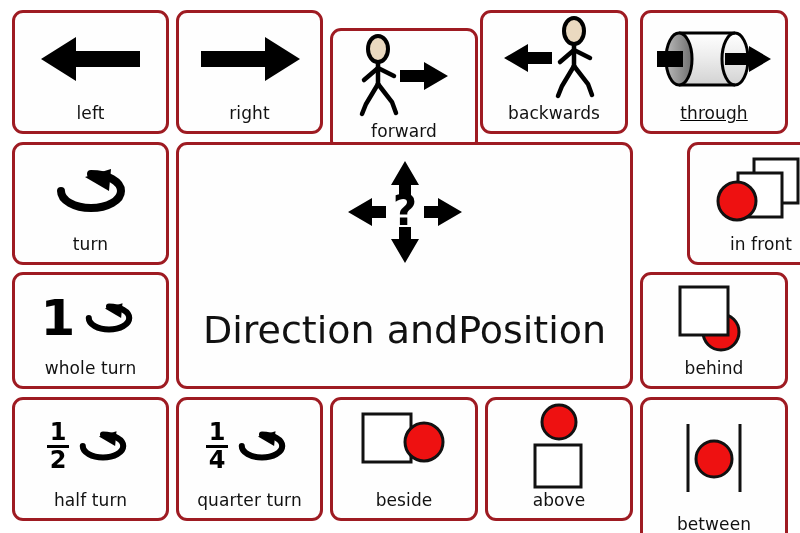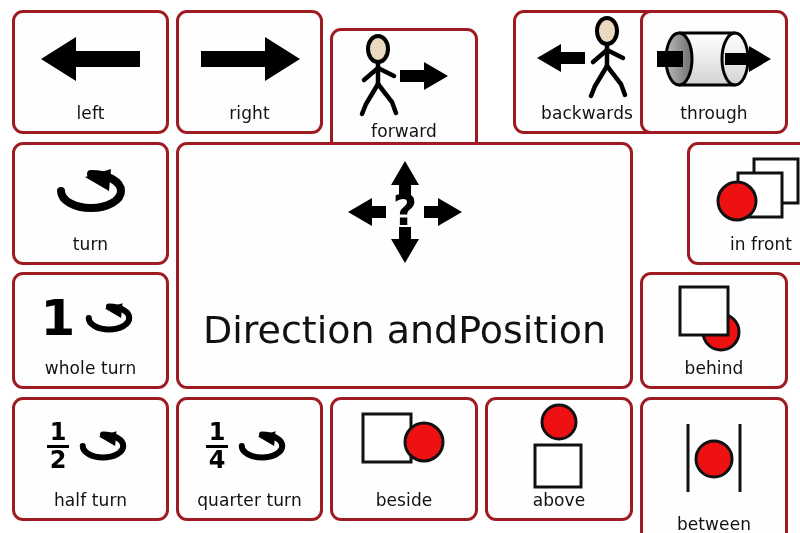--- a/index.html
+++ b/index.html
@@ -97,38 +97,38 @@
           <path d="M34 50 L22 70 L18 80"></path>
           <path d="M34 50 L48 68 L52 79"></path>
         </g>
         <ellipse cx="34" cy="15" rx="10" ry="13" fill="#ead9c0" stroke="#000" stroke-width="4"></ellipse>
         <path d="M104 42 L80 28 L80 36 L56 36 L56 48 L80 48 L80 56 Z" fill="#000"></path>
       </svg>
     </div>
     <div class="label">forward</div>
   </div>
 
-  <div class="cell" style="left:513px;top:10px;width:148px;height:124px;">
+  <div class="cell" style="left:480px;top:10px;width:148px;height:124px;">
     <div class="art">
       <svg width="120" height="86" viewBox="0 0 120 86">
         <g stroke="#000" stroke-width="4.5" fill="none" stroke-linecap="round">
           <path d="M80 26 L80 50"></path>
           <path d="M80 34 L66 46"></path>
           <path d="M80 34 L96 42"></path>
           <path d="M80 50 L68 70 L64 80"></path>
           <path d="M80 50 L94 68 L98 79"></path>
         </g>
         <ellipse cx="80" cy="15" rx="10" ry="13" fill="#ead9c0" stroke="#000" stroke-width="4"></ellipse>
         <path d="M10 42 L34 28 L34 36 L58 36 L58 48 L34 48 L34 56 Z" fill="#000"></path>
       </svg>
     </div>
     <div class="label">backwards</div>
   </div>
 
-  <div class="cell" style="left:640px;top:10px;width:148px;height:124px;">
+  <div class="cell" style="left:640px;top:10px;width:148px;height:124px;text-decoration:underline;">
     <div class="art">
       <svg width="122" height="80" viewBox="0 0 122 80">
         <defs>
           <linearGradient id="cylbody" x1="0" y1="0" x2="0" y2="1">
             <stop offset="0" stop-color="#ffffff"></stop>
             <stop offset="0.45" stop-color="#ededed"></stop>
             <stop offset="1" stop-color="#d2d2d2"></stop>
           </linearGradient>
           <linearGradient id="cylcap" x1="0" y1="0" x2="1" y2="0">
             <stop offset="0" stop-color="#b9b9b9"></stop>

